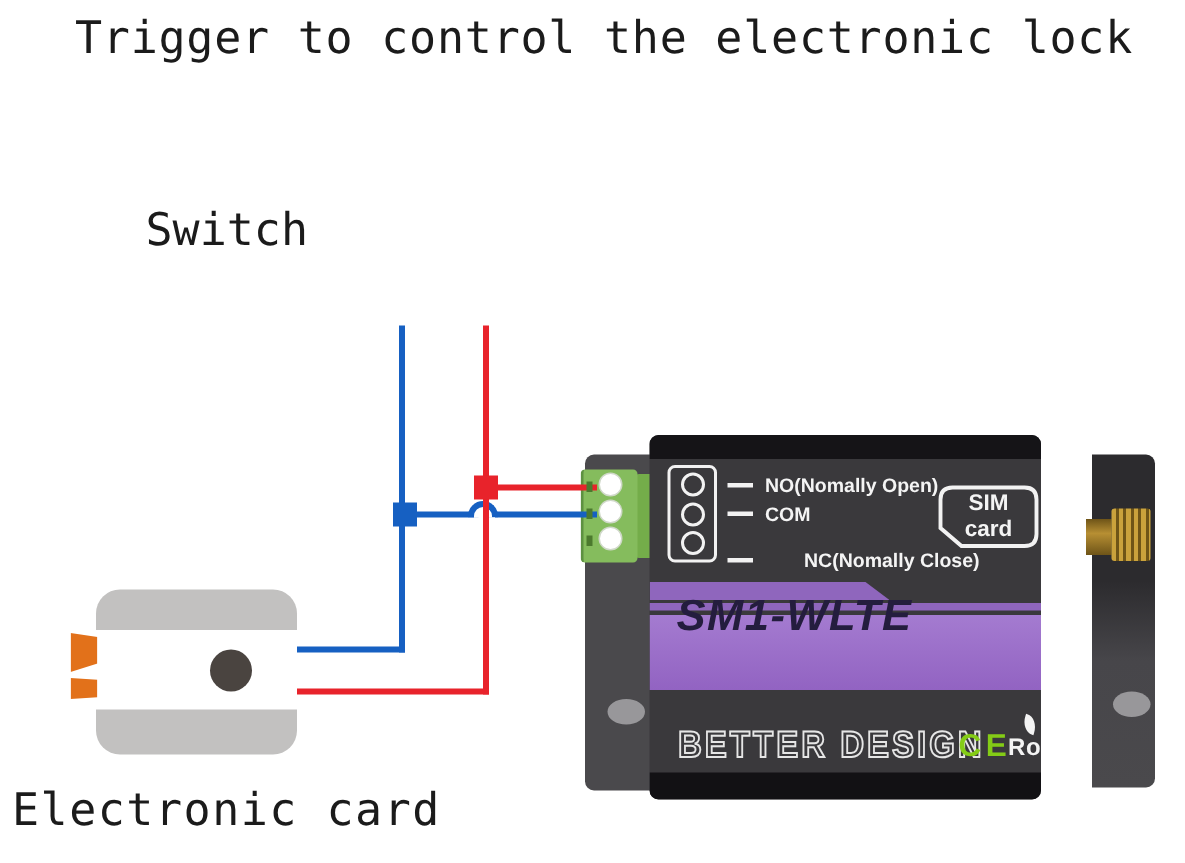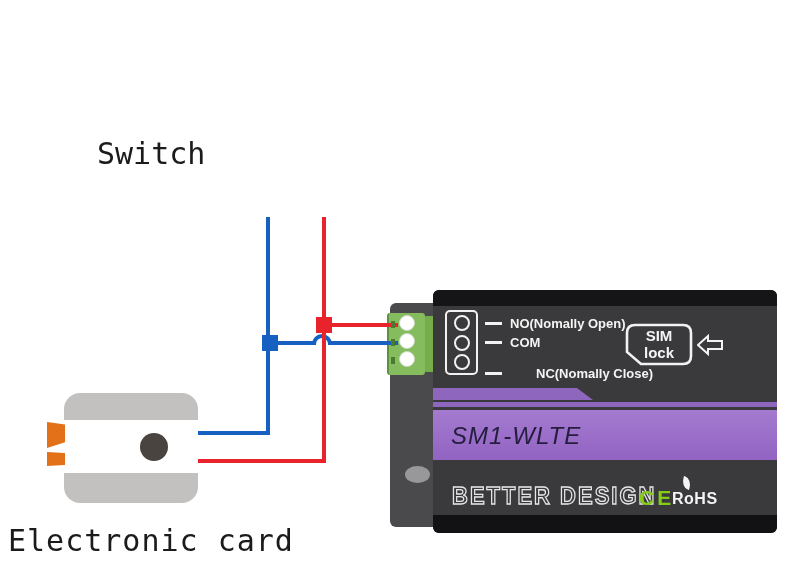--- a/index.html
+++ b/index.html
@@ -68,21 +68,21 @@
                 background:repeating-linear-gradient(90deg,#caa23c 0 3px,#6f5517 3px 5px);}
 
   .terminal-block{position:absolute;left:387px;top:313px;width:38px;height:62px;background:#85bc5d;
                   border-radius:3px;border-left:2px solid #5d9141;box-sizing:border-box;}
   .terminal-ext{position:absolute;left:424px;top:316px;width:11px;height:56px;background:#74ad4a;
                 border-radius:2px;}
   .t-circle{position:relative;z-index:2;width:16px;height:16px;border-radius:50%;background:#fff;
             border:1px solid #cfd8c8;box-sizing:border-box;margin:2px 0 0 10px;}
   .t-notch{position:absolute;left:2px;width:4px;height:7px;background:#4c7a2e;z-index:2;}
 
-  .device-body{position:absolute;left:433px;top:290px;width:344px;height:243px;background:#3a393c;
+  .device-body{position:absolute;left:433px;top:290px;width:261px;height:243px;background:#3a393c;
                border-radius:6px;overflow:hidden;}
   .top-band{position:absolute;left:0;top:0;width:100%;height:16px;background:#151417;}
   .bottom-band{position:absolute;left:0;top:225px;width:100%;height:18px;background:#121114;}
 
   .port-frame{position:absolute;left:12px;top:20px;width:33px;height:65px;border:2px solid #f2f2f2;
               border-radius:5px;box-sizing:border-box;display:flex;flex-direction:column;
               align-items:center;justify-content:space-evenly;}
   .port-circle{width:16px;height:16px;border:2px solid #f2f2f2;border-radius:50%;box-sizing:border-box;}
 
   .term-row{position:absolute;left:52px;height:18px;display:flex;align-items:center;color:#f4f4f4;
@@ -94,40 +94,41 @@
   .sim-wrap svg{position:absolute;left:0;top:0;}
   .sim-text{position:absolute;left:0;top:4px;width:100%;text-align:center;color:#f4f4f4;
             font-size:15px;font-weight:700;line-height:17px;}
   .sim-arrow{position:absolute;left:264px;top:44px;}
 
   .stripe1{position:absolute;left:0;top:98px;width:160px;height:12px;background:#8f66bd;
            clip-path:polygon(0 0,144px 0,160px 100%,0 100%);}
   .stripe2{position:absolute;left:0;top:112px;width:100%;height:5px;background:#8f66bd;}
   .purple-band{position:absolute;left:0;top:120px;width:100%;height:50px;
                background:linear-gradient(180deg,#a47bd0,#9263c2);}
-  .model{position:absolute;left:18px;top:132px;font-size:24px;font-style:italic;font-weight:400;
+  .model{position:absolute;left:18px;top:105px;font-size:29px;font-style:italic;font-weight:700;
          color:#241d3e;letter-spacing:1px;white-space:nowrap;}
   .tagline{position:absolute;left:152px;top:141px;font-size:15px;font-style:italic;font-weight:700;
            color:#46396a;white-space:nowrap;}
 
   .brand{position:absolute;left:19px;top:192px;font-size:22px;font-weight:800;letter-spacing:2px;
          color:transparent;-webkit-text-stroke:1.2px #e6e6e6;transform:scaleY(1.12);
          transform-origin:left top;white-space:nowrap;}
   .ce{position:absolute;left:206px;top:196px;font-size:21px;font-weight:800;letter-spacing:3px;
       color:#84cc16;}
   .rohs{position:absolute;left:239px;top:200px;font-size:16px;font-weight:800;color:#f4f4f4;
         letter-spacing:.5px;}
   .leaf{position:absolute;left:249px;top:187px;width:9px;height:12px;background:#f4f4f4;
         border-radius:0 90% 0 90%;transform:rotate(18deg);}
 </style>
 </head>
 <body>
 
 <div class="stage">
 
+  <div class="caption title">Trigger to control the electronic lock</div>
 
   <div class="caption switch-label">Switch</div>
 
   <div class="flange flange-left"></div>
   <div class="flange flange-right"></div>
   <div class="oval oval-left"></div>
   <div class="oval oval-right"></div>
   <div class="antenna-base"></div>
   <div class="antenna-thread"></div>
 
@@ -174,21 +175,21 @@
       <span class="term-dash"></span>
       <span>NC(Nomally Close)</span>
     </div>
 
     <div class="sim-wrap">
       <svg width="68" height="43" viewBox="0 0 68 43">
         <path d="M10 2 H58 Q66 2 66 10 V33 Q66 41 58 41 H16 L2 29 V10 Q2 2 10 2 Z" fill="none" stroke="#f2f2f2" stroke-width="2.6"></path>
       </svg>
       <div class="sim-text">
         <div>SIM</div>
-        <div>lock</div>
+        <div>card</div>
       </div>
     </div>
     <svg class="sim-arrow" width="26" height="22" viewBox="0 0 26 22">
       <path d="M1 11 L11 2 L11 7 L25 7 L25 15 L11 15 L11 20 Z" fill="none" stroke="#f2f2f2" stroke-width="2"></path>
     </svg>
 
     <div class="stripe1"></div>
     <div class="stripe2"></div>
     <div class="purple-band"></div>
     <div class="model">SM1-WLTE</div>

